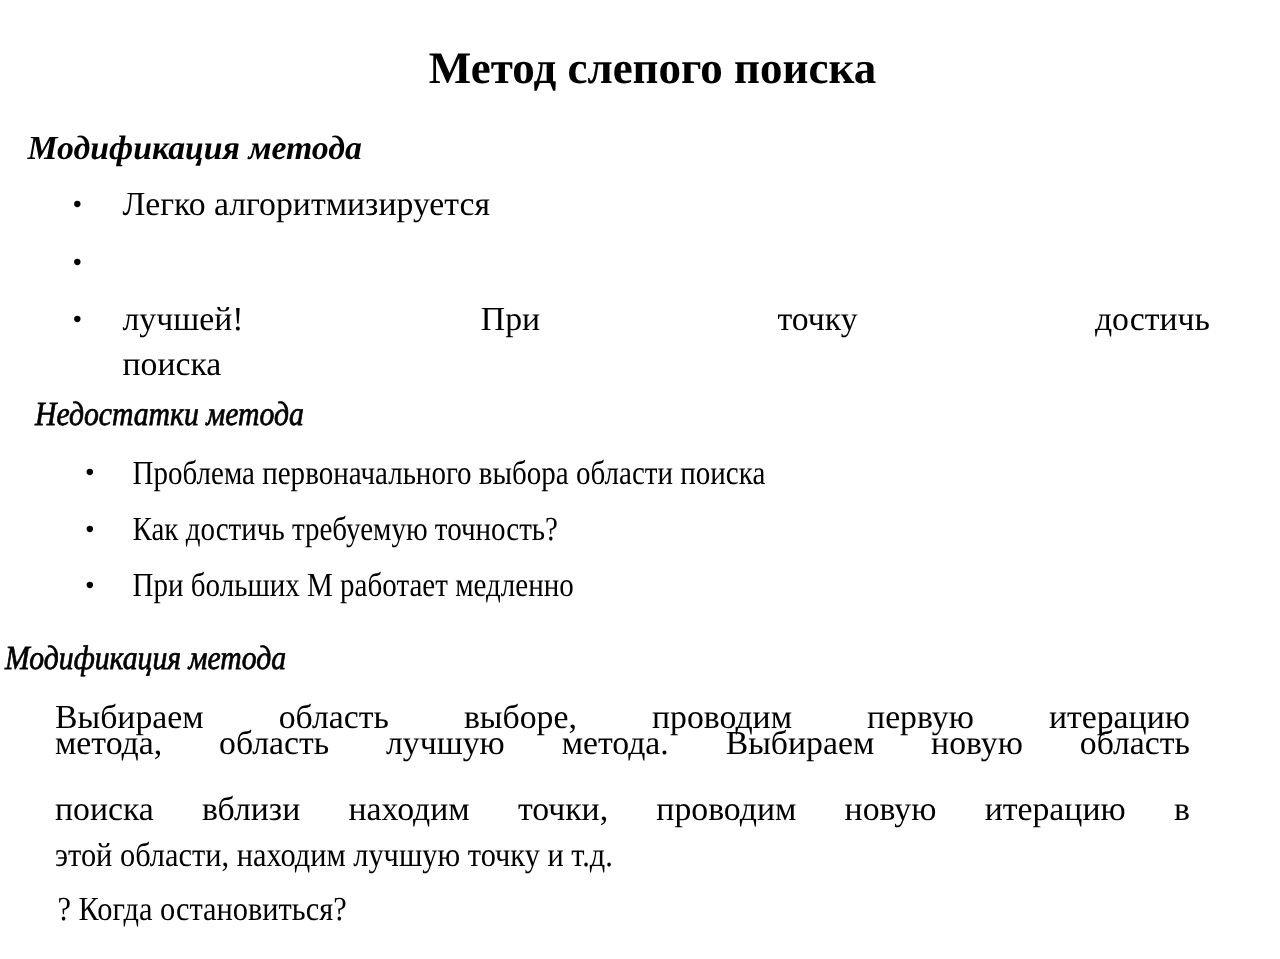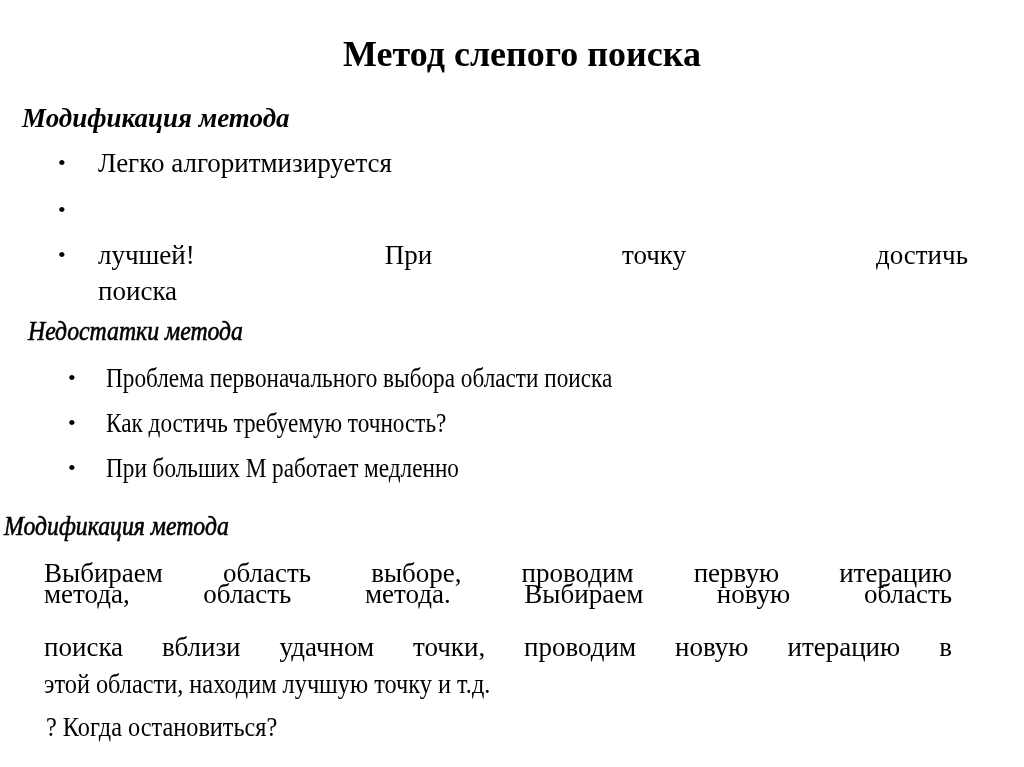--- a/index.html
+++ b/index.html
@@ -125,30 +125,31 @@
     <span>область</span>
     <span>выборе,</span>
     <span>проводим</span>
     <span>первую</span>
     <span>итерацию</span>
   </div>
 
   <div class="justify-line" style="left:44px; top:577px; width:908px;">
     <span>метода,</span>
     <span>область</span>
+    <span>лучшую</span>
     <span>метода.</span>
     <span>Выбираем</span>
     <span>новую</span>
     <span>область</span>
   </div>
 
   <div class="justify-line" style="left:44px; top:630px; width:908px;">
     <span>поиска</span>
     <span>вблизи</span>
-    <span>удачном</span>
+    <span>находим</span>
     <span>точки,</span>
     <span>проводим</span>
     <span>новую</span>
     <span>итерацию</span>
     <span>в</span>
   </div>
 
   <div class="plain-line" style="left:44px; top:667px; transform:scaleX(0.9); transform-origin:left center;">этой области, находим лучшую точку и т.д.</div>
 
   <div class="plain-line" style="left:46px; top:710px; transform:scaleX(0.9); transform-origin:left center;">? Когда остановиться?</div>

